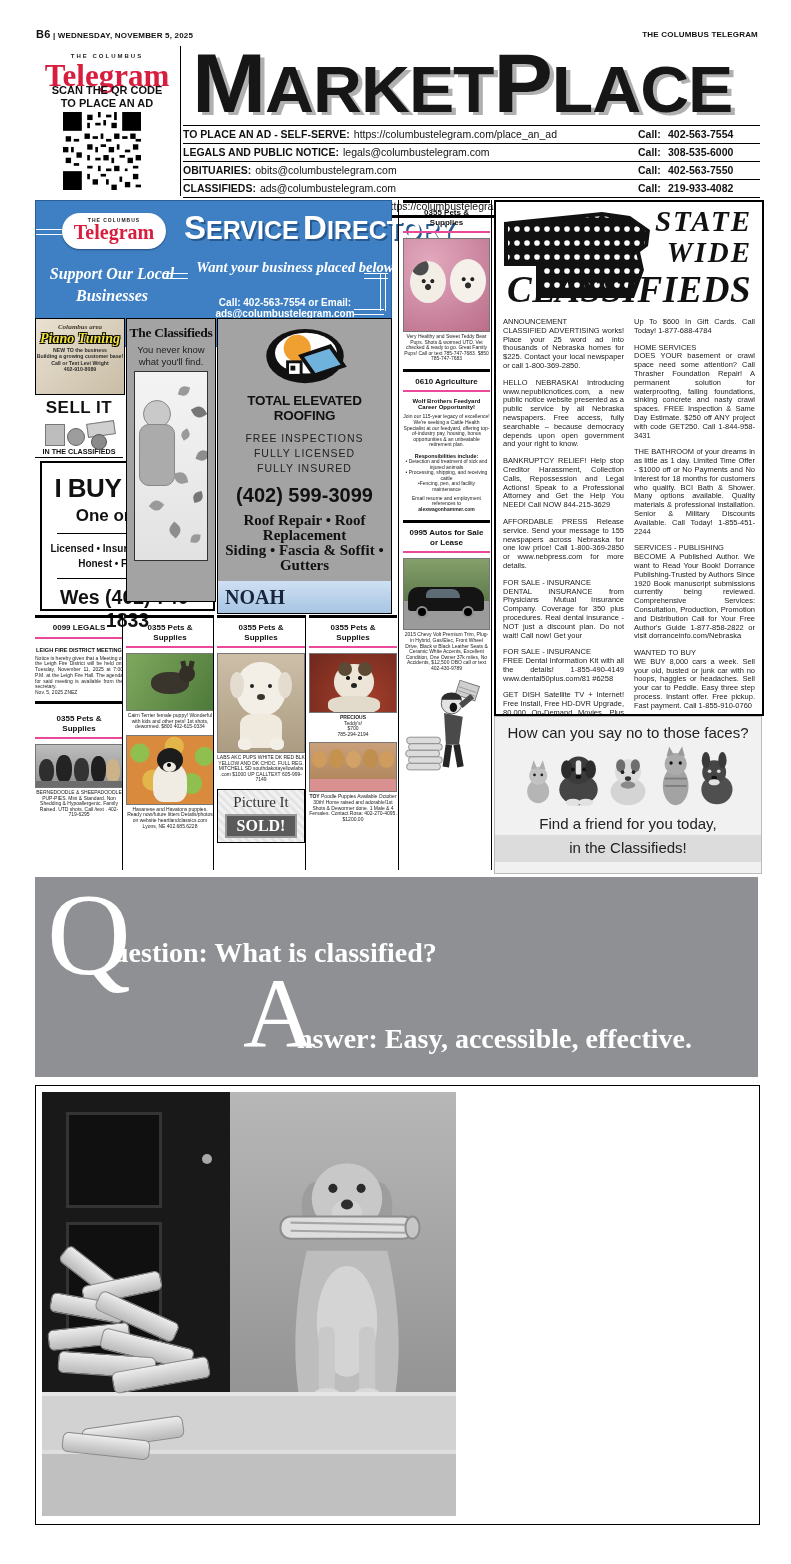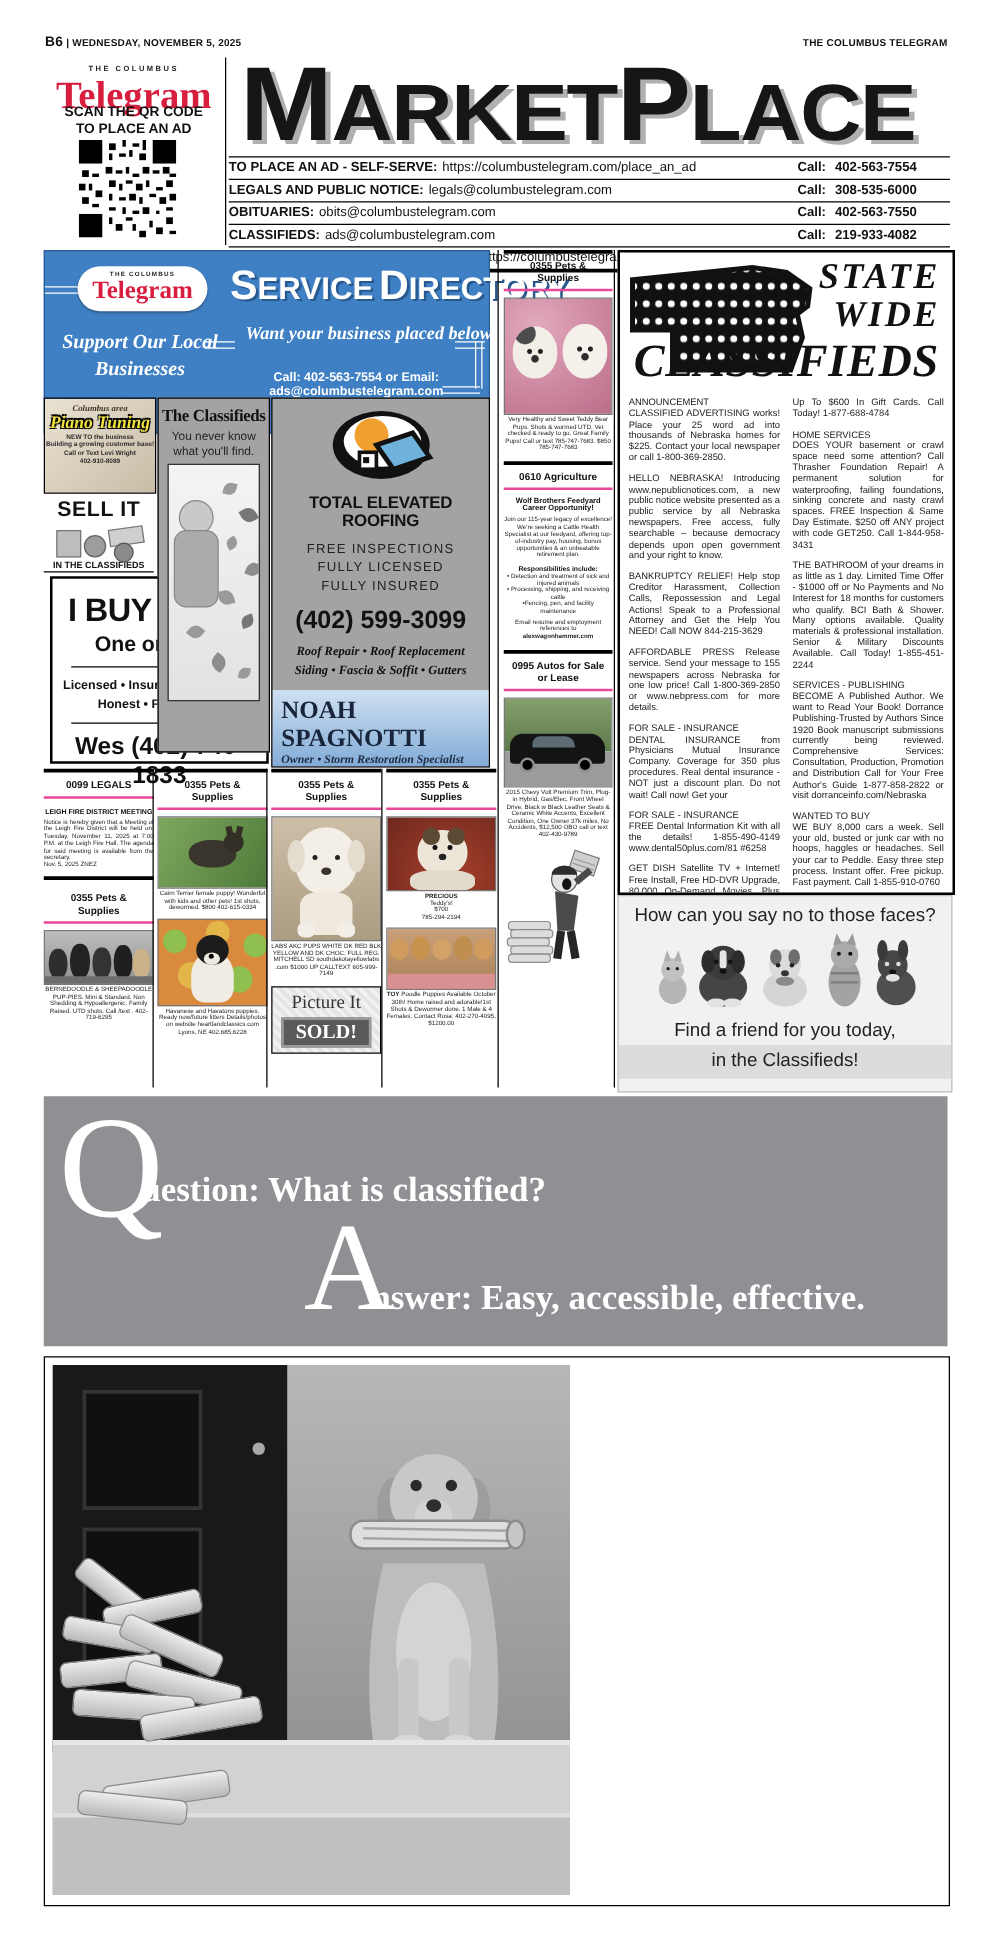--- a/index.html
+++ b/index.html
@@ -63,21 +63,21 @@
   .clsad{text-align:center;overflow:hidden;}
   .clsad .ttl{font-size:13.5px;font-weight:bold;letter-spacing:-.3px;margin-top:6px;font-family:"Liberation Serif",serif;}
   .clsad .sub{font-size:9.5px;line-height:11.5px;margin:3px 6px;color:#222;}
   .clsad .cartoon{position:relative;margin:4px 7px;height:188px;border:1px solid #333;
                   background:linear-gradient(#f4f4f4,#e2e2e2);overflow:hidden;}
   .leaf{position:absolute;background:#9a9a9a;border-radius:60% 0 60% 0;}
   .roof{text-align:center;overflow:hidden;}
   .roof .name{font-size:13.5px;font-weight:bold;letter-spacing:-.2px;margin-top:2px;}
   .roof .ln{font-size:10.5px;letter-spacing:1px;line-height:15px;color:#222;}
   .roof .ph{font-size:20px;font-weight:bold;margin:8px 0 6px;}
-  .roof .svc{font-family:"Liberation Serif",serif;font-style:italic;font-weight:bold;font-size:10px;line-height:15px;}
+  .roof .svc{font-family:"Liberation Serif",serif;font-weight:bold;font-size:15px;line-height:15px;}
   .noah{margin-top:8px;background:linear-gradient(180deg,#cfe0f2,#6f9fd0);text-align:left;padding:5px 7px 4px;}
   .noah .nm{font-family:"Liberation Serif",serif;font-weight:bold;font-size:20px;color:#17243a;}
   .noah .ot{font-family:"Liberation Serif",serif;font-style:italic;font-weight:bold;font-size:9.5px;color:#1c2a42;}
   .noah .ws{font-family:"Liberation Serif",serif;font-weight:bold;font-size:7.6px;color:#223;margin-top:2px;}
   
   .cath{border-top:3px solid #000;border-bottom:2px solid #ec4899;font-weight:bold;font-size:8px;
         line-height:9.5px;text-align:center;padding:5px 6px 4px;}
   .col{position:absolute;width:88px;}
   .ph-box{position:relative;width:100%;overflow:hidden;border:1px solid #777;margin:5px 0 2px;box-sizing:border-box;}
   .cap{font-size:5px;line-height:5.6px;text-align:center;color:#1c1c1c;}

